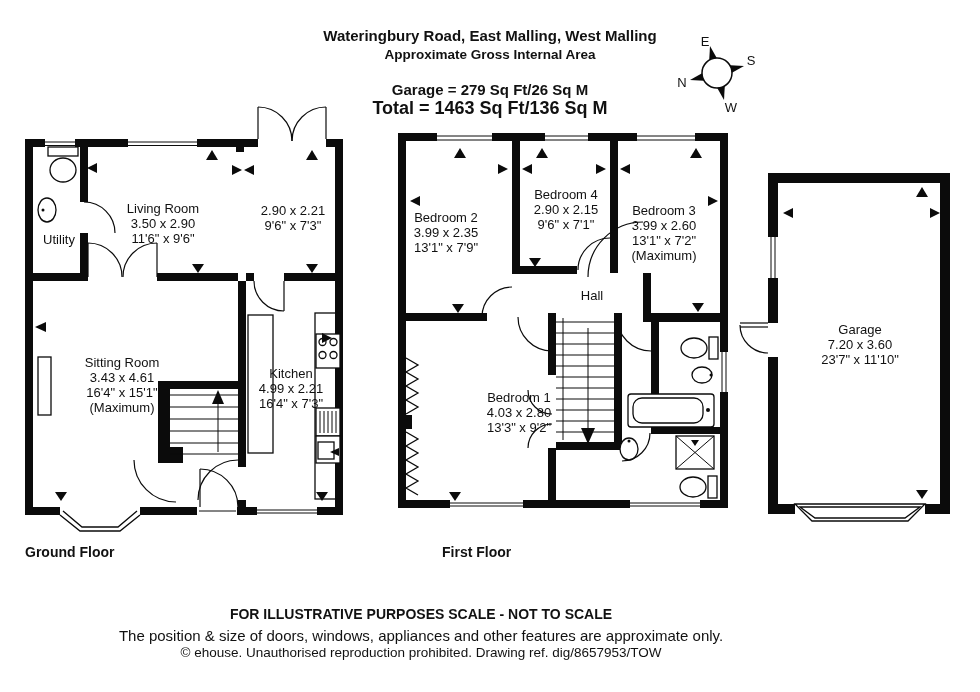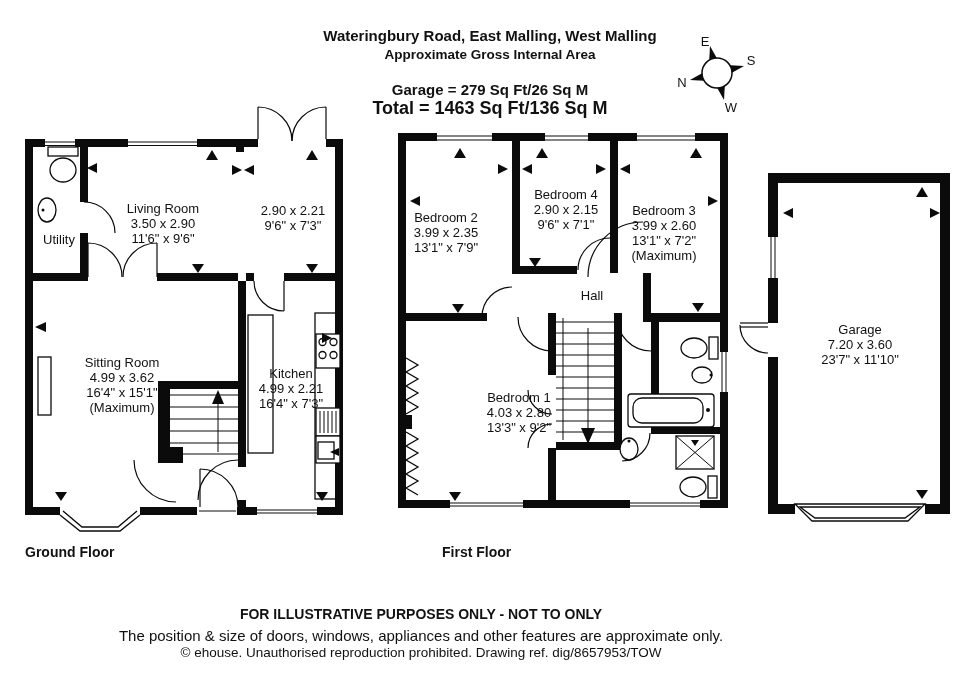--- a/index.html
+++ b/index.html
@@ -328,21 +328,21 @@
     <div>Living Room</div>
     <div>3.50 x 2.90</div>
     <div>11'6" x 9'6"</div>
   </div>
   <div class="room-label" style="left:293px;top:203px;">
     <div>2.90 x 2.21</div>
     <div>9'6" x 7'3"</div>
   </div>
   <div class="room-label" style="left:122px;top:355px;">
     <div>Sitting Room</div>
-    <div>4.99 x 3.62</div>
+    <div>3.43 x 4.61</div>
     <div>16'4" x 15'1"</div>
     <div>(Maximum)</div>
   </div>
   <div class="room-label" style="left:291px;top:366px;">
     <div>Kitchen</div>
     <div>4.99 x 2.21</div>
     <div>16'4" x 7'3"</div>
   </div>
 
   <div class="room-label" style="left:446px;top:210px;">
@@ -372,17 +372,17 @@
 
   <div class="room-label" style="left:860px;top:322px;">
     <div>Garage</div>
     <div>7.20 x 3.60</div>
     <div>23'7" x 11'10"</div>
   </div>
 
   <div class="floor-label" style="left:25px;top:544px;">Ground Floor</div>
   <div class="floor-label" style="left:398px;top:544px;margin-left:44px;">First Floor</div>
 
-  <div class="ftr ftr-1">FOR ILLUSTRATIVE PURPOSES ONLY - NOT TO ONLY</div>
+  <div class="ftr ftr-1">FOR ILLUSTRATIVE PURPOSES SCALE - NOT TO SCALE</div>
   <div class="ftr ftr-2">The position &amp; size of doors, windows, appliances and other features are approximate only.</div>
   <div class="ftr ftr-3">© ehouse. Unauthorised reproduction prohibited. Drawing ref. dig/8657953/TOW</div>
 
 </div>
 
 </body></html>

